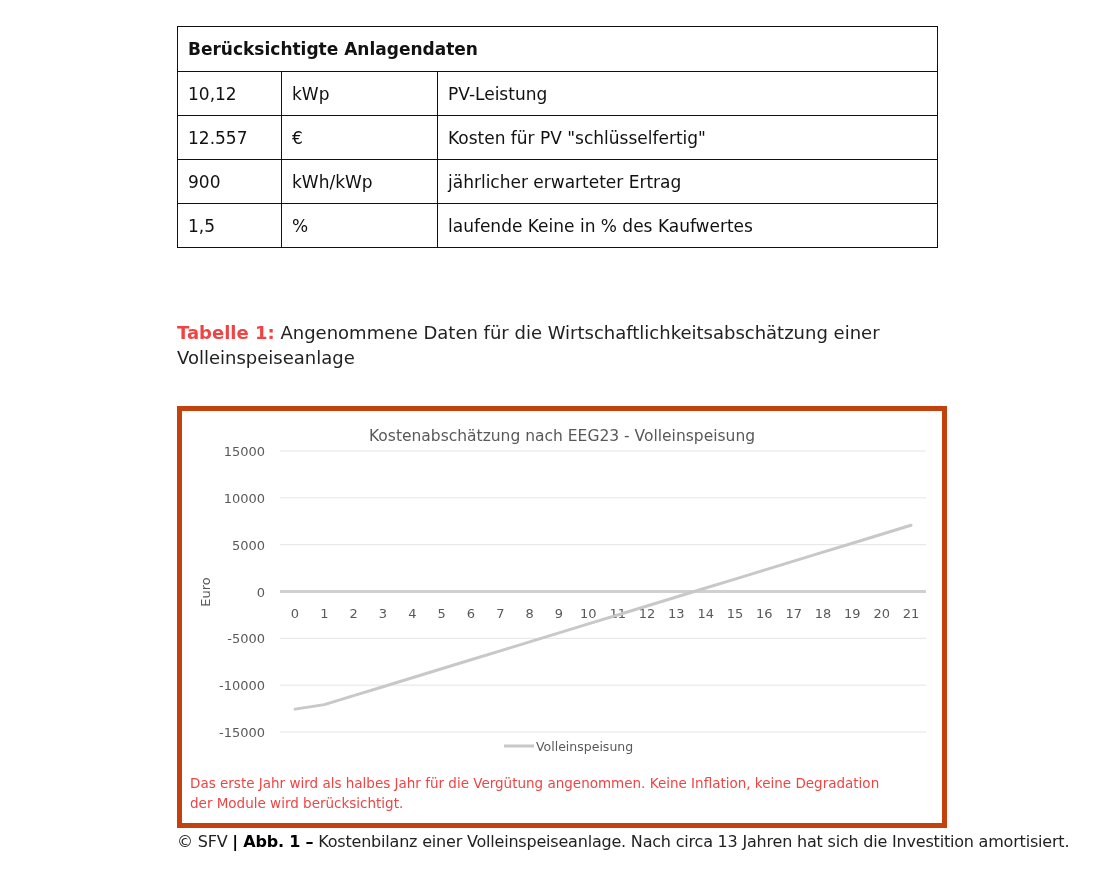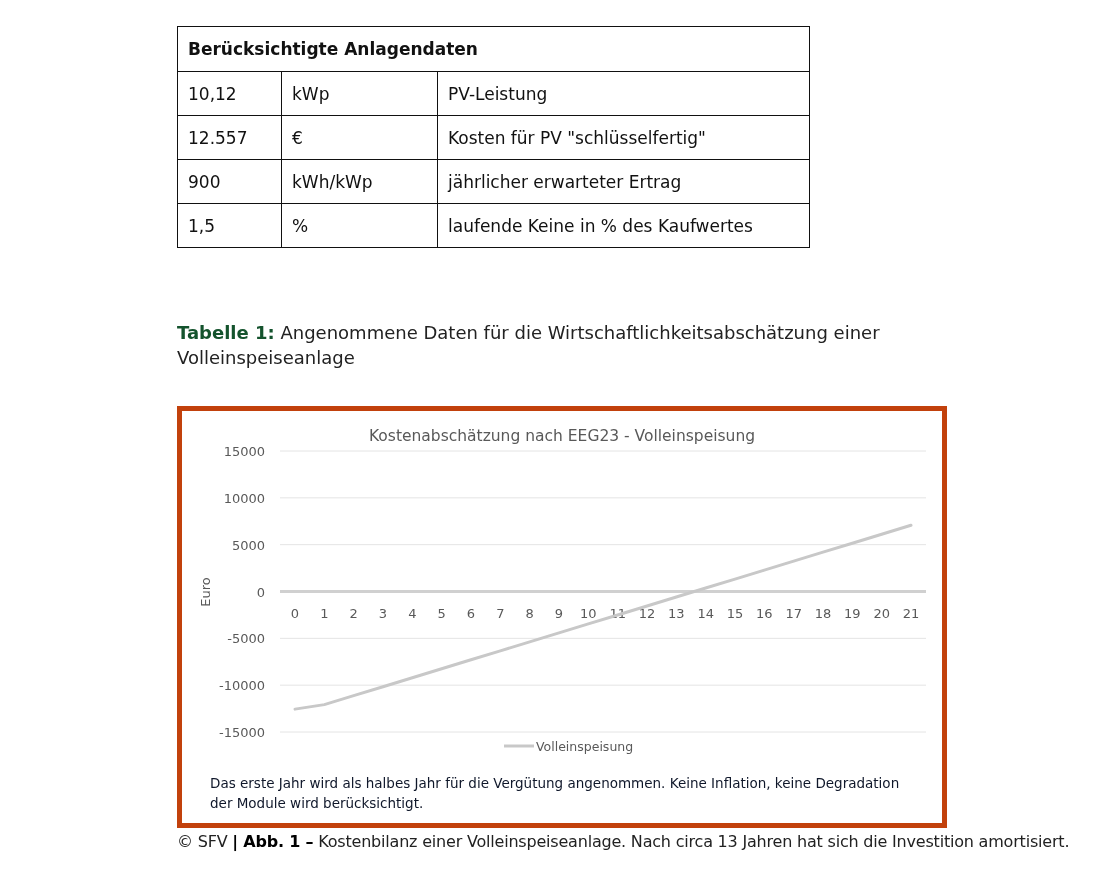--- a/index.html
+++ b/index.html
@@ -1,33 +1,33 @@
 <!DOCTYPE html>
 <html><head>
 <meta charset="utf-8">
 <style>
   html, body { margin: 0; padding: 0; background: #ffffff; }
   body { width: 1108px; height: 870px; position: relative; font-family: "DejaVu Sans", sans-serif; color: #111; overflow: hidden; }
 
-  .data-table { position: absolute; left: 177px; top: 26px; width: 633px; border-collapse: collapse; font-size: 17px; }
+  .data-table { position: absolute; left: 177px; top: 26px; width: 761px; border-collapse: collapse; font-size: 17px; }
   .data-table td, .data-table th { border: 1px solid #111; padding: 0 10px; height: 43px; text-align: left; font-weight: normal; }
   .data-table th { font-weight: bold; height: 44px; }
   .data-table td.c1 { width: 83px; }
   .data-table td.c2 { width: 135px; }
 
   .caption { position: absolute; left: 177px; top: 320px; width: 740px; font-size: 18px; line-height: 25px; color: #222; }
-  .caption b { color: #14532d; }
+  .caption b { color: #ef4444; }
 
   .figure { position: absolute; left: 177px; top: 406px; width: 760px; height: 412px; border: 5px solid #c2410c; background: #fff; }
   .figure svg { position: absolute; left: 0; top: 0; }
   .chart-title { font-family: "DejaVu Sans", sans-serif; font-size: 15.5px; fill: #595959; }
   .tick { font-family: "DejaVu Sans", sans-serif; font-size: 13px; fill: #595959; }
   .axis-label { font-family: "DejaVu Sans", sans-serif; font-size: 13px; fill: #595959; }
   .legend-text { font-family: "DejaVu Sans", sans-serif; font-size: 12.5px; fill: #595959; }
-  .note { position: absolute; left: 28px; top: 362px; width: 700px; font-size: 13.5px; line-height: 20px; color: #0f172a; }
+  .note { position: absolute; left: 8px; top: 362px; width: 700px; font-size: 13.5px; line-height: 20px; color: #ef4444; }
 
   .footer { position: absolute; left: 177px; top: 832px; font-size: 16px; color: #222; white-space: nowrap; letter-spacing: -0.2px; }
   .footer b { color: #000; }
 </style>
 </head>
 <body>
 
 <table class="data-table">
   <thead>
     <tr>

